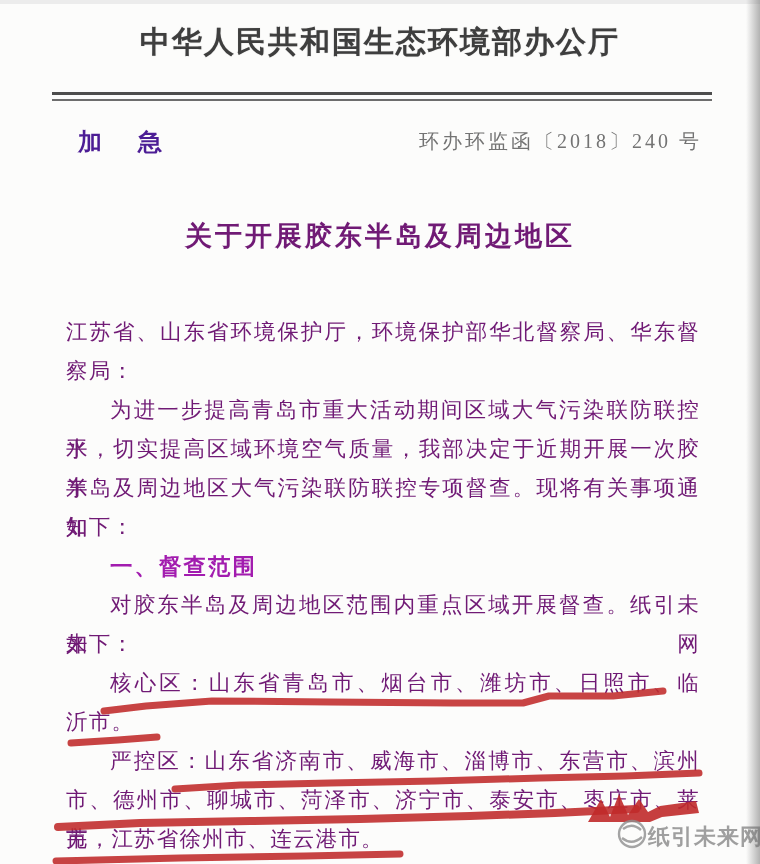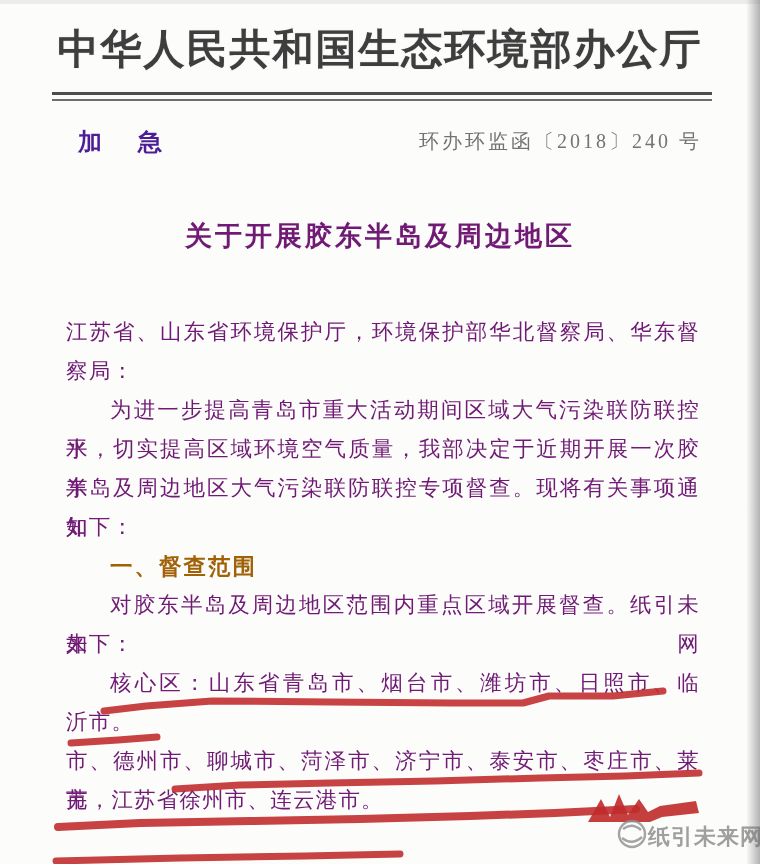--- a/index.html
+++ b/index.html
@@ -9,21 +9,21 @@
     font-family:"Liberation Serif","DejaVu Serif",serif;
     color:#3d3d3d;
   }
   .page{position:absolute;inset:0;background:#fcfcfb;}
   .edge-top{position:absolute;top:0;left:0;right:0;height:4px;background:#ececec;}
   .edge-right{position:absolute;top:0;right:0;bottom:0;width:14px;
     background:linear-gradient(to right,rgba(120,120,120,0),rgba(105,105,105,.5));}
   
   .org-title{
     position:absolute;top:22px;left:0;width:100%;text-align:center;
-    font-size:41px;font-weight:700;letter-spacing:2px;color:#3e3e3e;
+    font-size:30px;font-weight:700;letter-spacing:2px;color:#3e3e3e;
     text-shadow:0 0 1px rgba(60,60,60,.35);
   }
   .rule-1{position:absolute;top:92px;left:52px;width:660px;height:3px;background:#4d4d4d;}
   .rule-2{position:absolute;top:99px;left:52px;width:660px;height:2px;background:#6d6d6d;}
   
   .urgency{
     position:absolute;top:126px;left:78px;
     font-family:"Liberation Sans","DejaVu Sans",sans-serif;
     font-size:24px;font-weight:700;color:#4c1d95;letter-spacing:6px;
   }
@@ -39,21 +39,21 @@
   
   .doc-body{position:absolute;top:313px;left:66px;width:634px;}
   .line{
     height:39px;line-height:39px;font-size:21.5px;letter-spacing:1.2px;
     white-space:nowrap;color:#701a75;
   }
   .fill{white-space:normal;text-align:justify;text-align-last:justify;}
   .indent{text-indent:44px;}
   .heading{
     font-family:"Liberation Sans","DejaVu Sans",sans-serif;
-    font-weight:700;color:#a16207;font-size:22.5px;letter-spacing:2px;
+    font-weight:700;color:#a21caf;font-size:22.5px;letter-spacing:2px;
   }
   
   .overlay{position:absolute;top:0;left:0;pointer-events:none;}
   .watermark-text{
     position:absolute;top:822px;left:648px;
     font-family:"Liberation Sans","DejaVu Sans",sans-serif;
     font-size:22px;font-weight:700;color:#8f8f8f;opacity:.85;
     letter-spacing:1px;white-space:nowrap;
   }
 </style>
@@ -79,20 +79,21 @@
     <div class="line">察局：</div>
     <div class="line fill indent">为进一步提高青岛市重大活动期间区域大气污染联防联控水</div>
     <div class="line fill">平，切实提高区域环境空气质量，我部决定于近期开展一次胶东</div>
     <div class="line fill">半岛及周边地区大气污染联防联控专项督查。现将有关事项通知</div>
     <div class="line">如下：</div>
     <div class="line heading indent">一、督查范围</div>
     <div class="line fill indent">对胶东半岛及周边地区范围内重点区域开展督查。纸引未来网</div>
     <div class="line">如下：</div>
     <div class="line fill indent">核心区：山东省青岛市、烟台市、潍坊市、日照市、临</div>
     <div class="line">沂市。</div>
+    <div class="line fill indent">严控区：山东省济南市、威海市、淄博市、东营市、滨州</div>
     <div class="line fill">市、德州市、聊城市、菏泽市、济宁市、泰安市、枣庄市、莱芜</div>
     <div class="line">市，江苏省徐州市、连云港市。</div>
   </div>
 
   <svg class="overlay" width="760" height="864" viewBox="0 0 760 864">
     <g stroke="#c02a2a" stroke-width="7" fill="none" opacity="0.88" stroke-linecap="round" stroke-linejoin="round">
       <polyline points="104,711 146,706 212,701 330,702 452,703 523,703 549,696 613,696 663,691"></polyline>
       <polyline points="71,743 118,740 157,737"></polyline>
       <polyline points="175,789 240,785 330,783 435,781 540,778 625,776 699,773"></polyline>
       <polyline points="58,827 140,823 250,821 360,819 470,816 555,813 636,809" stroke-width="8"></polyline>

